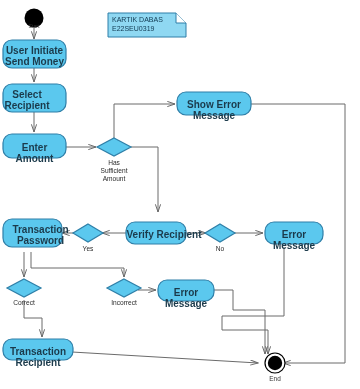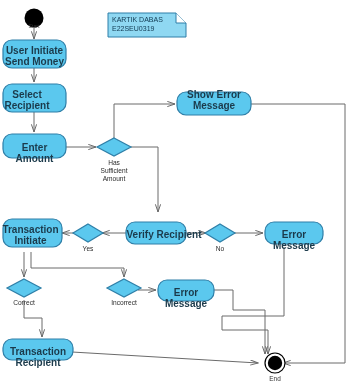--- a/index.html
+++ b/index.html
@@ -79,26 +79,26 @@
 
 <div class="lbl node-txt" style="left:3px;top:45px;width:63px;">
   <div>User Initiate</div>
   <div>Send Money</div>
 </div>
 <div class="lbl node-txt" style="left:3px;top:89px;width:48px;">
   <div>Select</div>
   <div>Recipient</div>
 </div>
 <div class="lbl node-txt" style="left:3px;top:142px;width:63px;">Enter Amount</div>
-<div class="lbl node-txt" style="left:177px;top:89px;width:74px;">Show Error Message</div>
+<div class="lbl node-txt" style="left:177px;top:99px;width:74px;">Show Error Message</div>
 <div class="lbl node-txt" style="left:126px;top:229px;width:76px;">Verify Recipient</div>
 <div class="lbl node-txt" style="left:265px;top:229px;width:58px;">Error Message</div>
-<div class="lbl node-txt" style="left:1px;top:224px;width:59px;">
+<div class="lbl node-txt" style="left:11px;top:224px;width:59px;">
   <div>Transaction</div>
-  <div>Initiate</div>
+  <div>Password</div>
 </div>
 <div class="lbl node-txt" style="left:158px;top:287px;width:56px;">Error Message</div>
 <div class="lbl node-txt" style="left:3px;top:346px;width:70px;">Transaction Recipient</div>
 
 <div class="edge-lbl" style="left:89px;top:159px;width:50px;">
   <div>Has</div>
   <div>Sufficient</div>
   <div>Amount</div>
 </div>
 <div class="edge-lbl" style="left:200px;top:245px;width:40px;">No</div>

